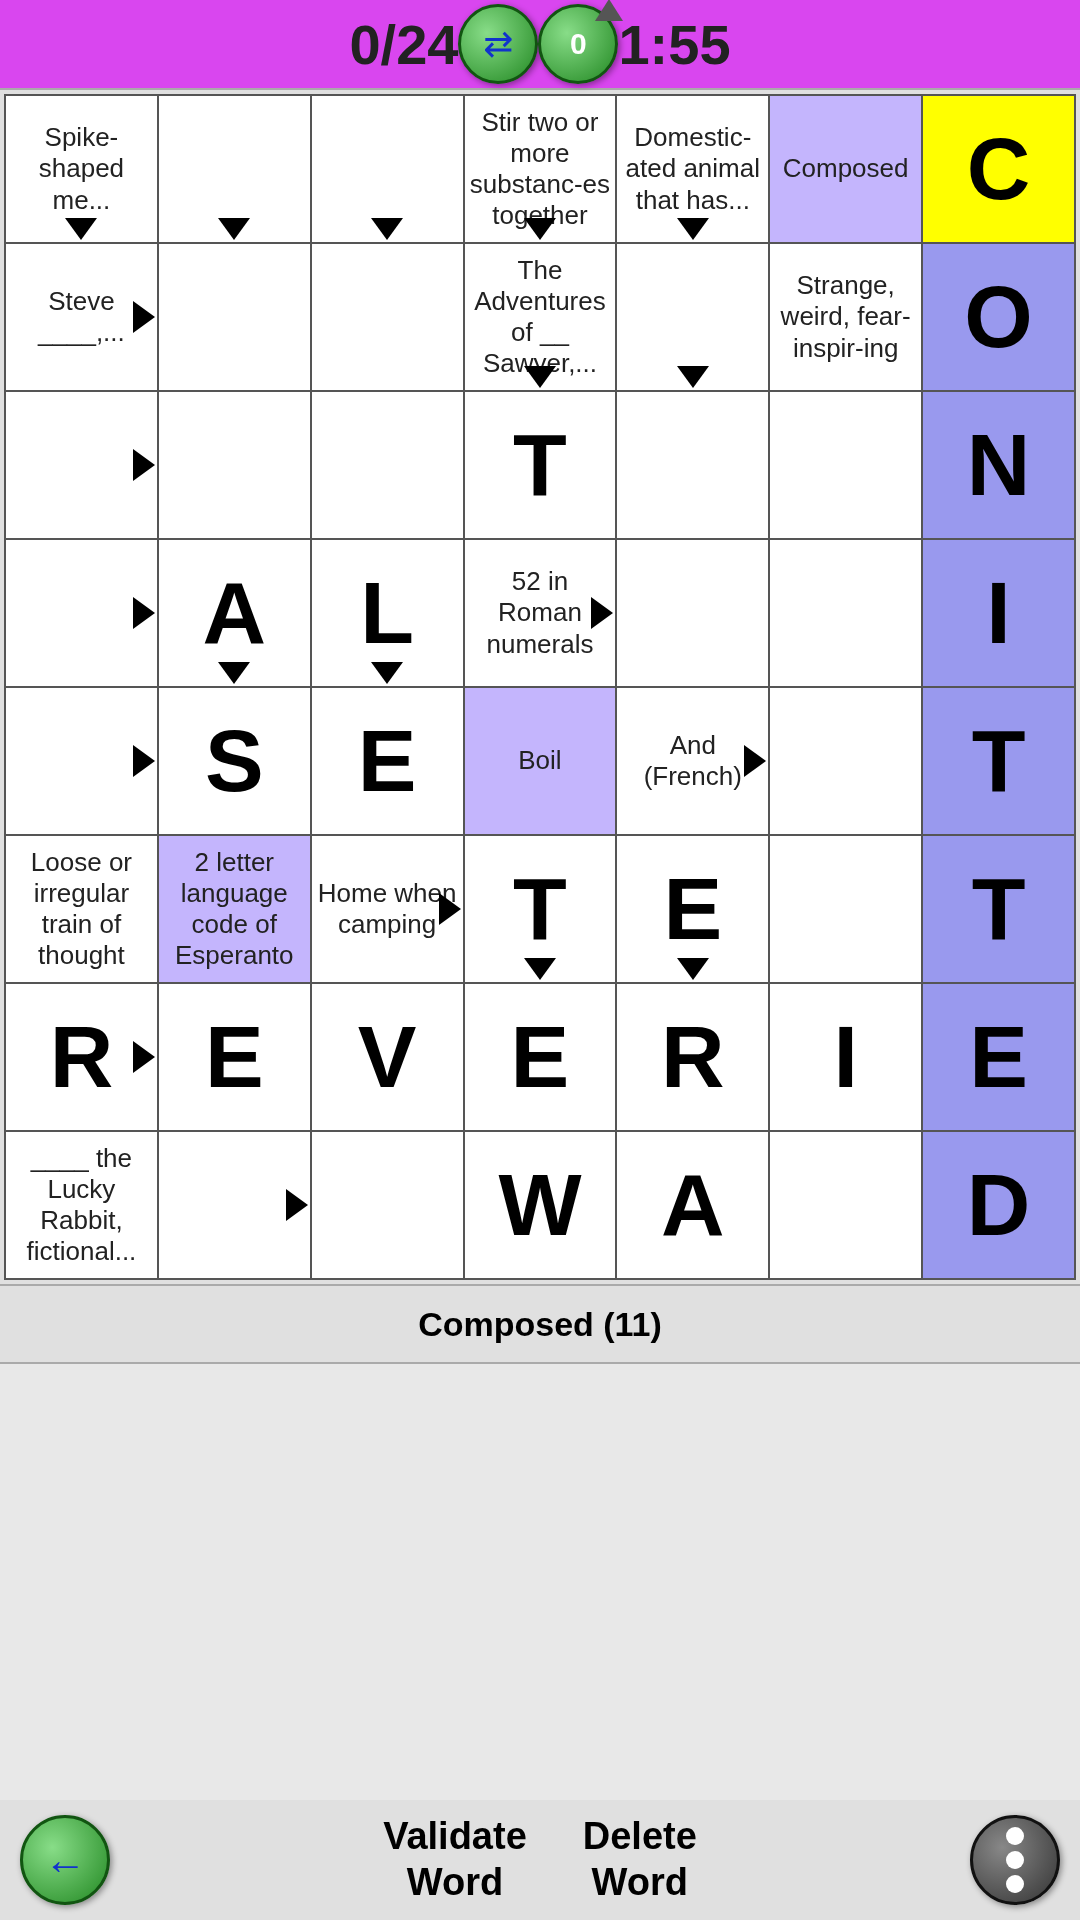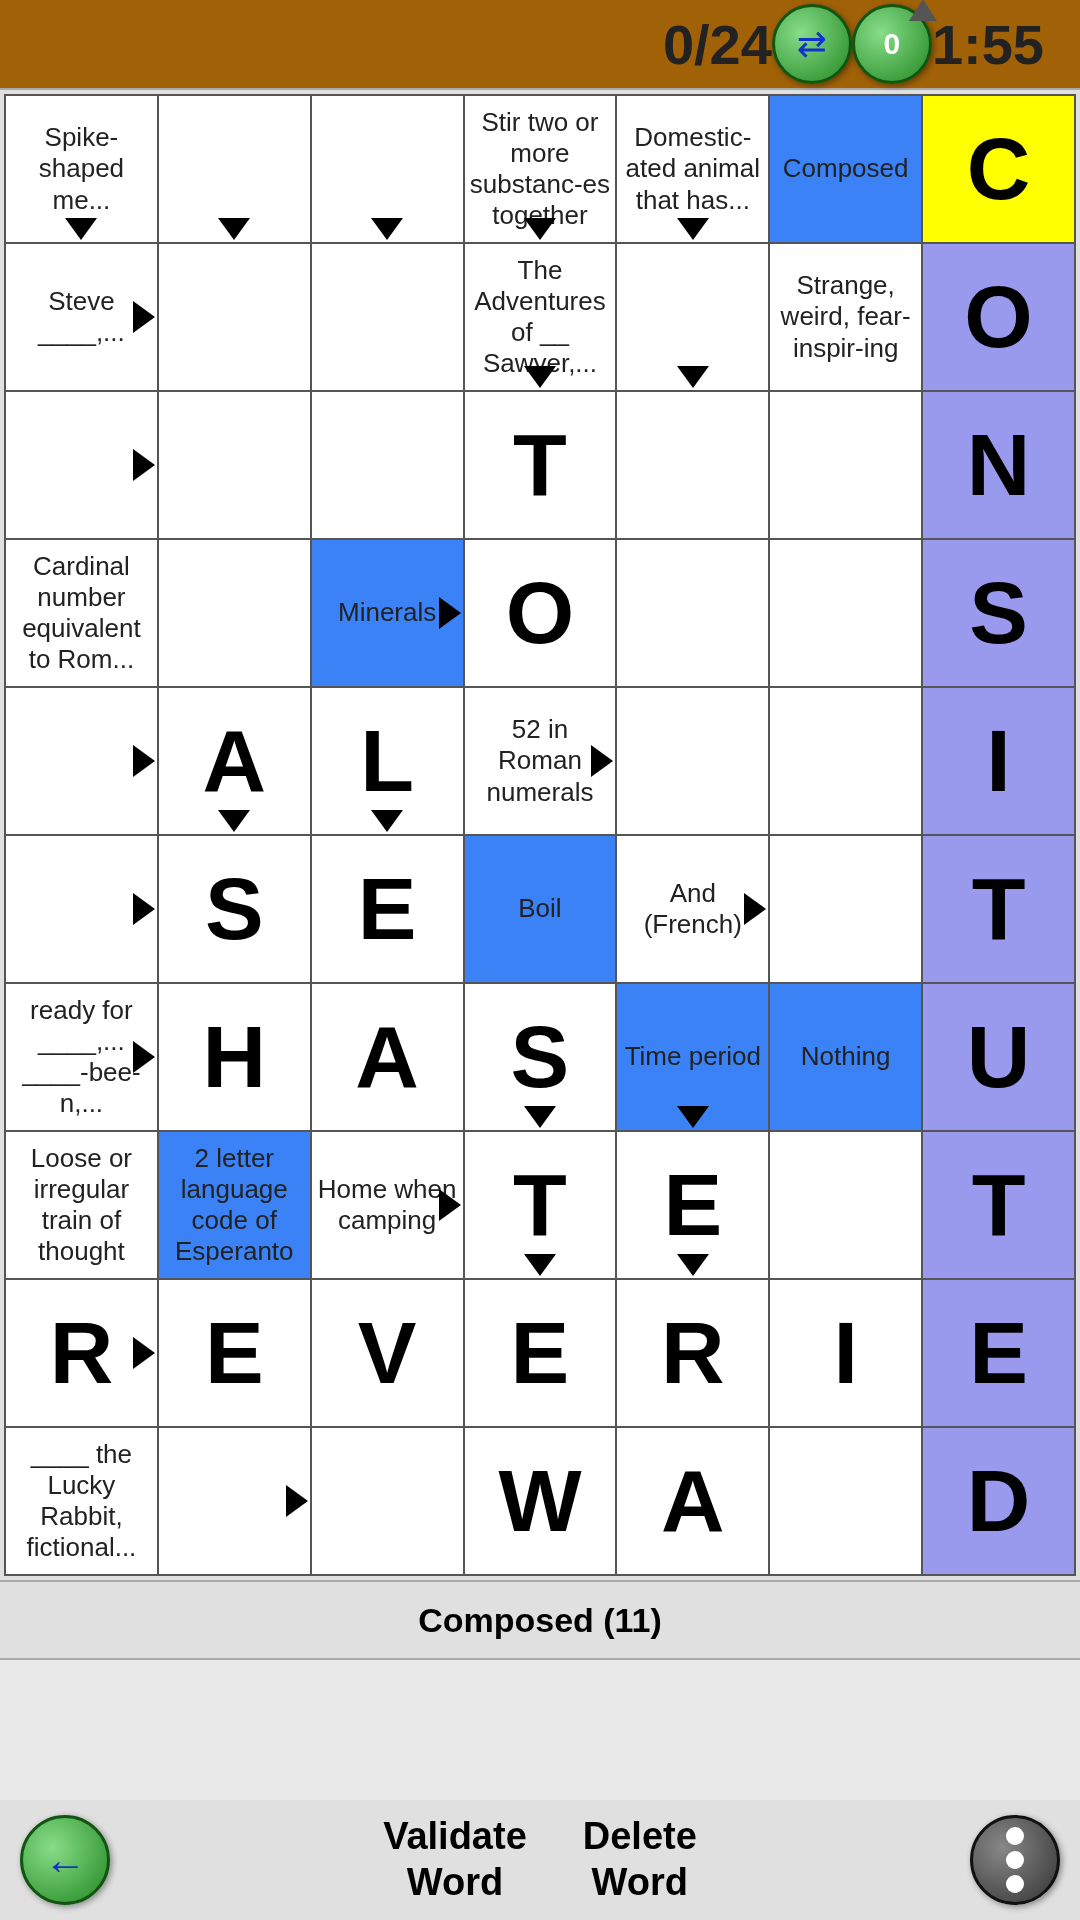--- a/index.html
+++ b/index.html
@@ -9,24 +9,24 @@
       background: #e8e8e8;
       font-family: Arial, sans-serif;
       overflow: hidden;
       position: relative;
     }
 
     
     #header {
       width: 100%;
       height: 90px;
-      background: #a16207;
-      display: flex;
-      align-items: center;
-      justify-content: flex-end;
+      background: #d946ef;
+      display: flex;
+      align-items: center;
+      justify-content: center;
       padding: 0 36px;
       border-bottom: 2px solid #aaa;
     }
     #score-display {
       font-size: 56px;
       font-weight: bold;
       color: #222;
     }
     .header-btn {
       width: 80px;
@@ -88,21 +88,21 @@
       text-align: center;
       vertical-align: middle;
       position: relative;
       font-size: 24px;
       color: #333;
       background: #fff;
       line-height: 1.2;
       padding: 4px;
     }
     #crossword-grid td.gray-cell {
-      background: #3b82f6;
+      background: #c4b5fd;
     }
     #crossword-grid td.yellow-cell {
       background: #ffff00;
     }
     #crossword-grid td.purple-cell {
       background: #9999ee;
     }
     #crossword-grid td.big-letter {
       font-size: 88px;
       font-weight: bold;
@@ -273,59 +273,40 @@
             <div class="arrow-right"></div>
           </td>
           <td></td>
           <td></td>
           <td class="big-letter">T</td>
           <td></td>
           <td></td>
           <td class="purple-cell big-letter">N</td>
         </tr>
         <tr>
-          <td class="clue-text">Cardinal number equivalent to Rom...</td>
-          <td></td>
-          <td class="gray-cell clue-text">Minerals<div class="arrow-right"></div></td>
-          <td class="big-letter">O</td>
-          <td></td>
-          <td></td>
-          <td class="purple-cell big-letter">S</td>
-        </tr>
-        <tr>
           <td class="clue-text">
             <div class="arrow-right"></div>
           </td>
           <td class="big-letter">A<div class="arrow-down"></div></td>
           <td class="big-letter">L<div class="arrow-down"></div></td>
           <td class="clue-text">52 in Roman numerals<div class="arrow-right"></div></td>
           <td></td>
           <td></td>
           <td class="purple-cell big-letter">I</td>
         </tr>
         <tr>
           <td class="clue-text">
             <div class="arrow-right"></div>
           </td>
           <td class="big-letter">S</td>
           <td class="big-letter">E</td>
           <td class="gray-cell clue-text">Boil</td>
           <td class="clue-text">And (French)<div class="arrow-right"></div></td>
           <td></td>
           <td class="purple-cell big-letter">T</td>
-        </tr>
-        <tr>
-          <td class="clue-text">ready for ____,...
-____-bee-n,...<div class="arrow-right"></div></td>
-          <td class="big-letter">H</td>
-          <td class="big-letter">A</td>
-          <td class="big-letter">S<div class="arrow-down"></div></td>
-          <td class="gray-cell clue-text">Time period<div class="arrow-down"></div></td>
-          <td class="gray-cell clue-text">Nothing</td>
-          <td class="purple-cell big-letter">U</td>
         </tr>
         <tr>
           <td class="clue-text">Loose or irregular train of thought</td>
           <td class="gray-cell clue-text">2 letter language code of Esperanto</td>
           <td class="clue-text">Home when camping<div class="arrow-right"></div></td>
           <td class="big-letter">T<div class="arrow-down"></div></td>
           <td class="big-letter">E<div class="arrow-down"></div></td>
           <td></td>
           <td class="purple-cell big-letter">T</td>
         </tr>

